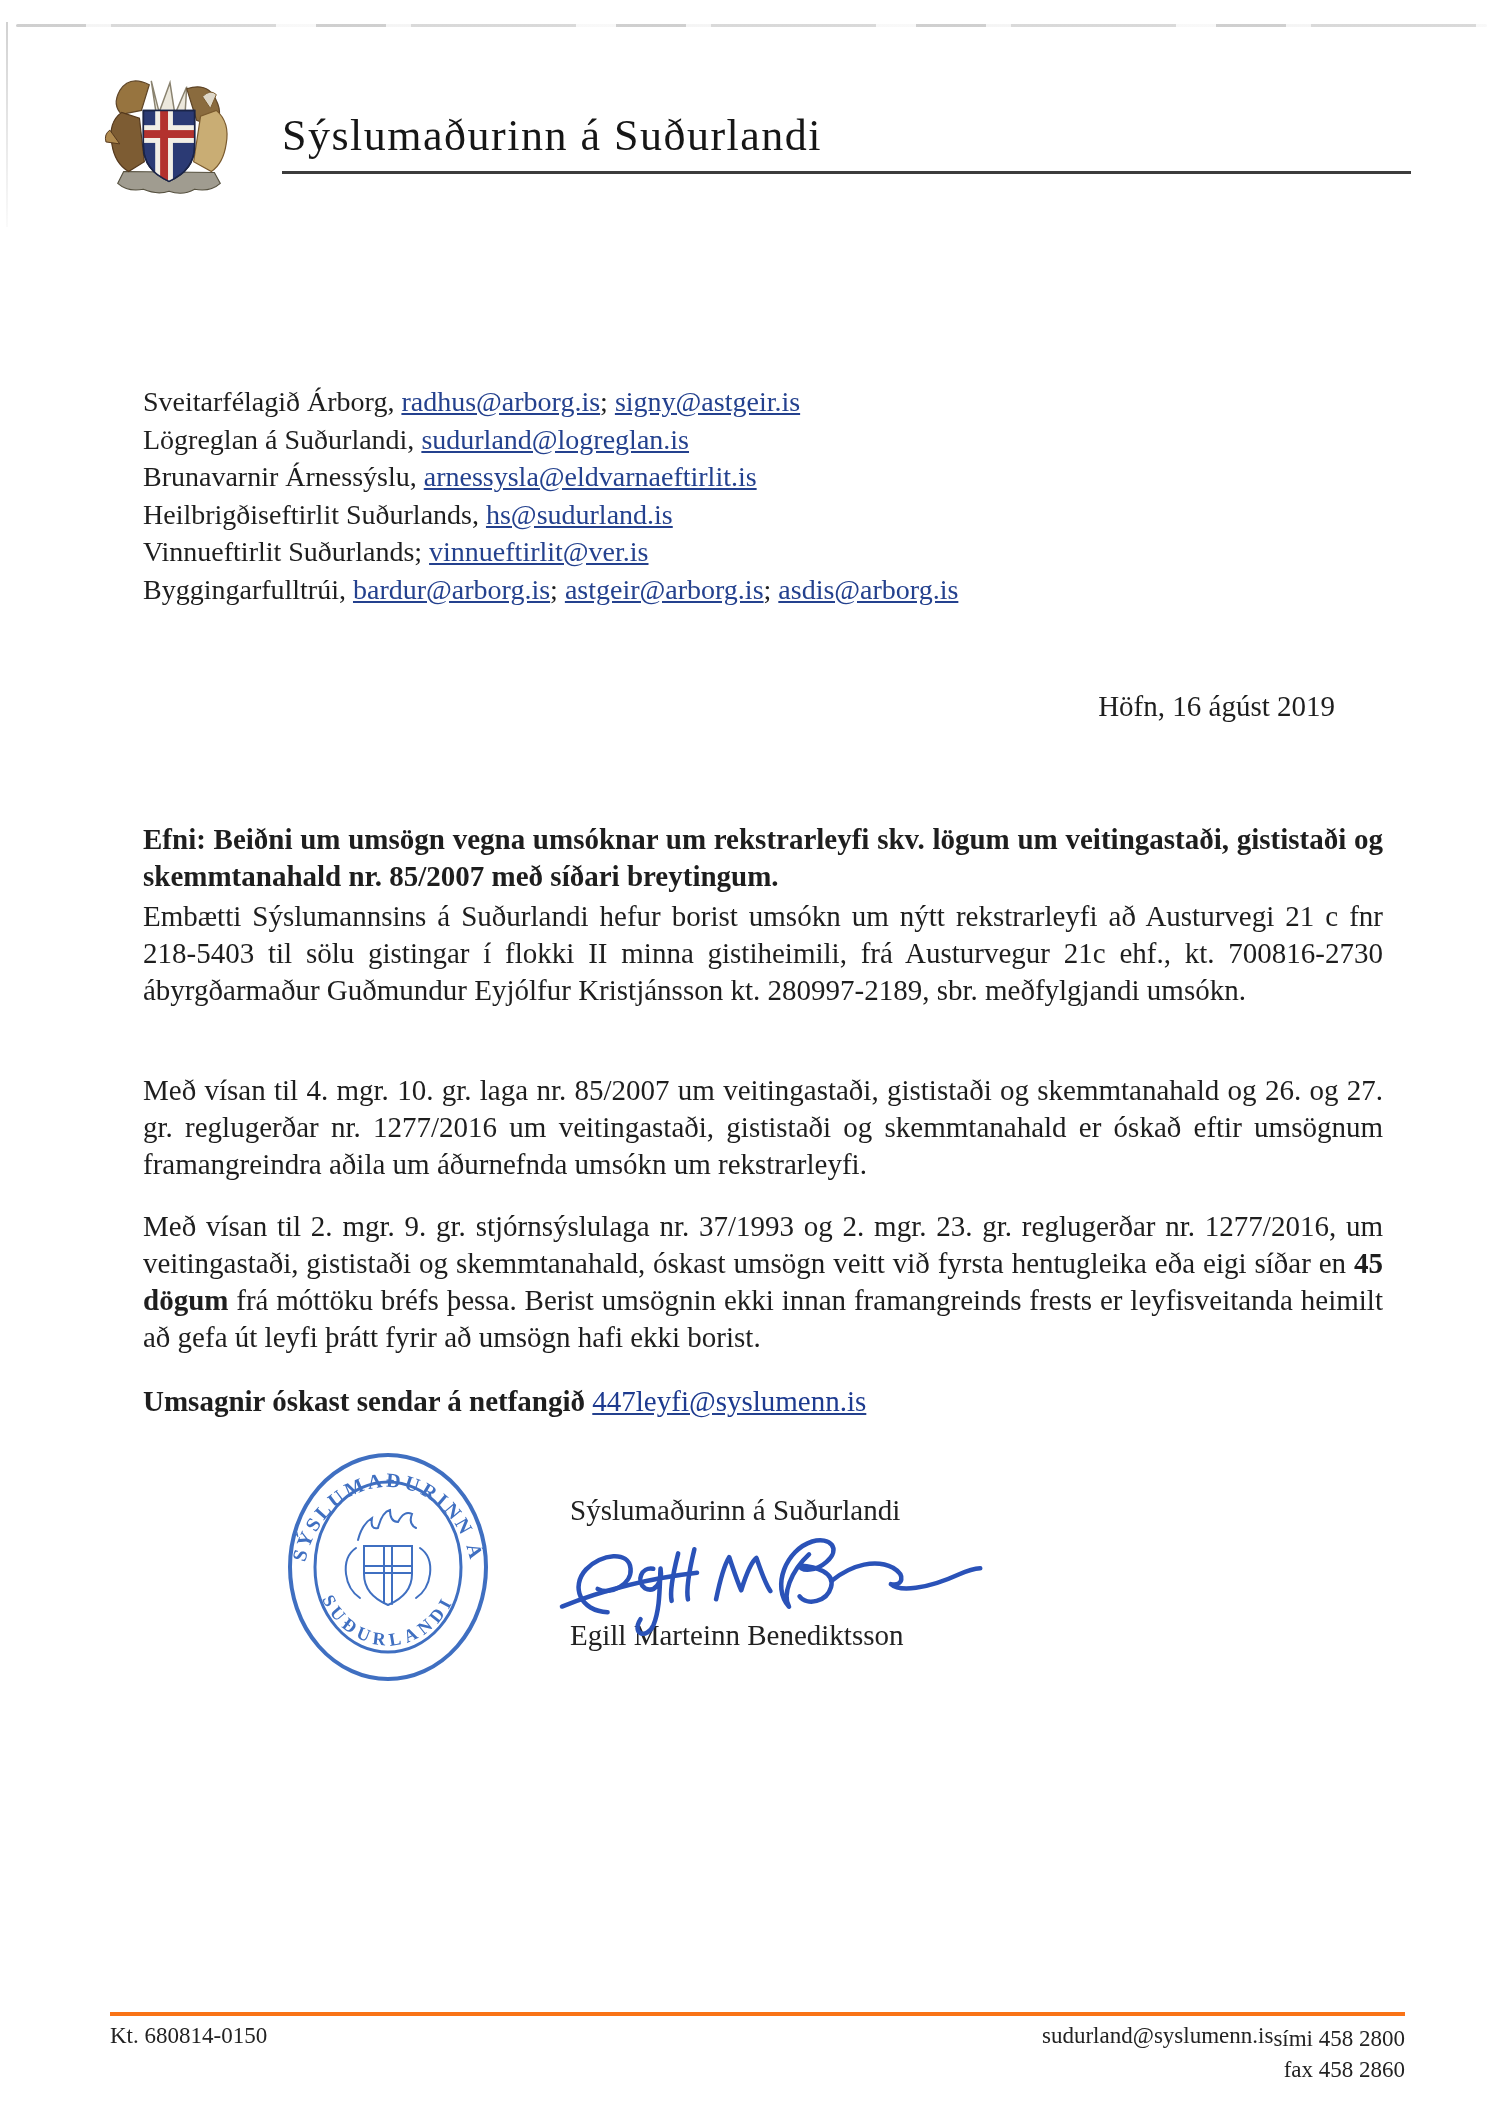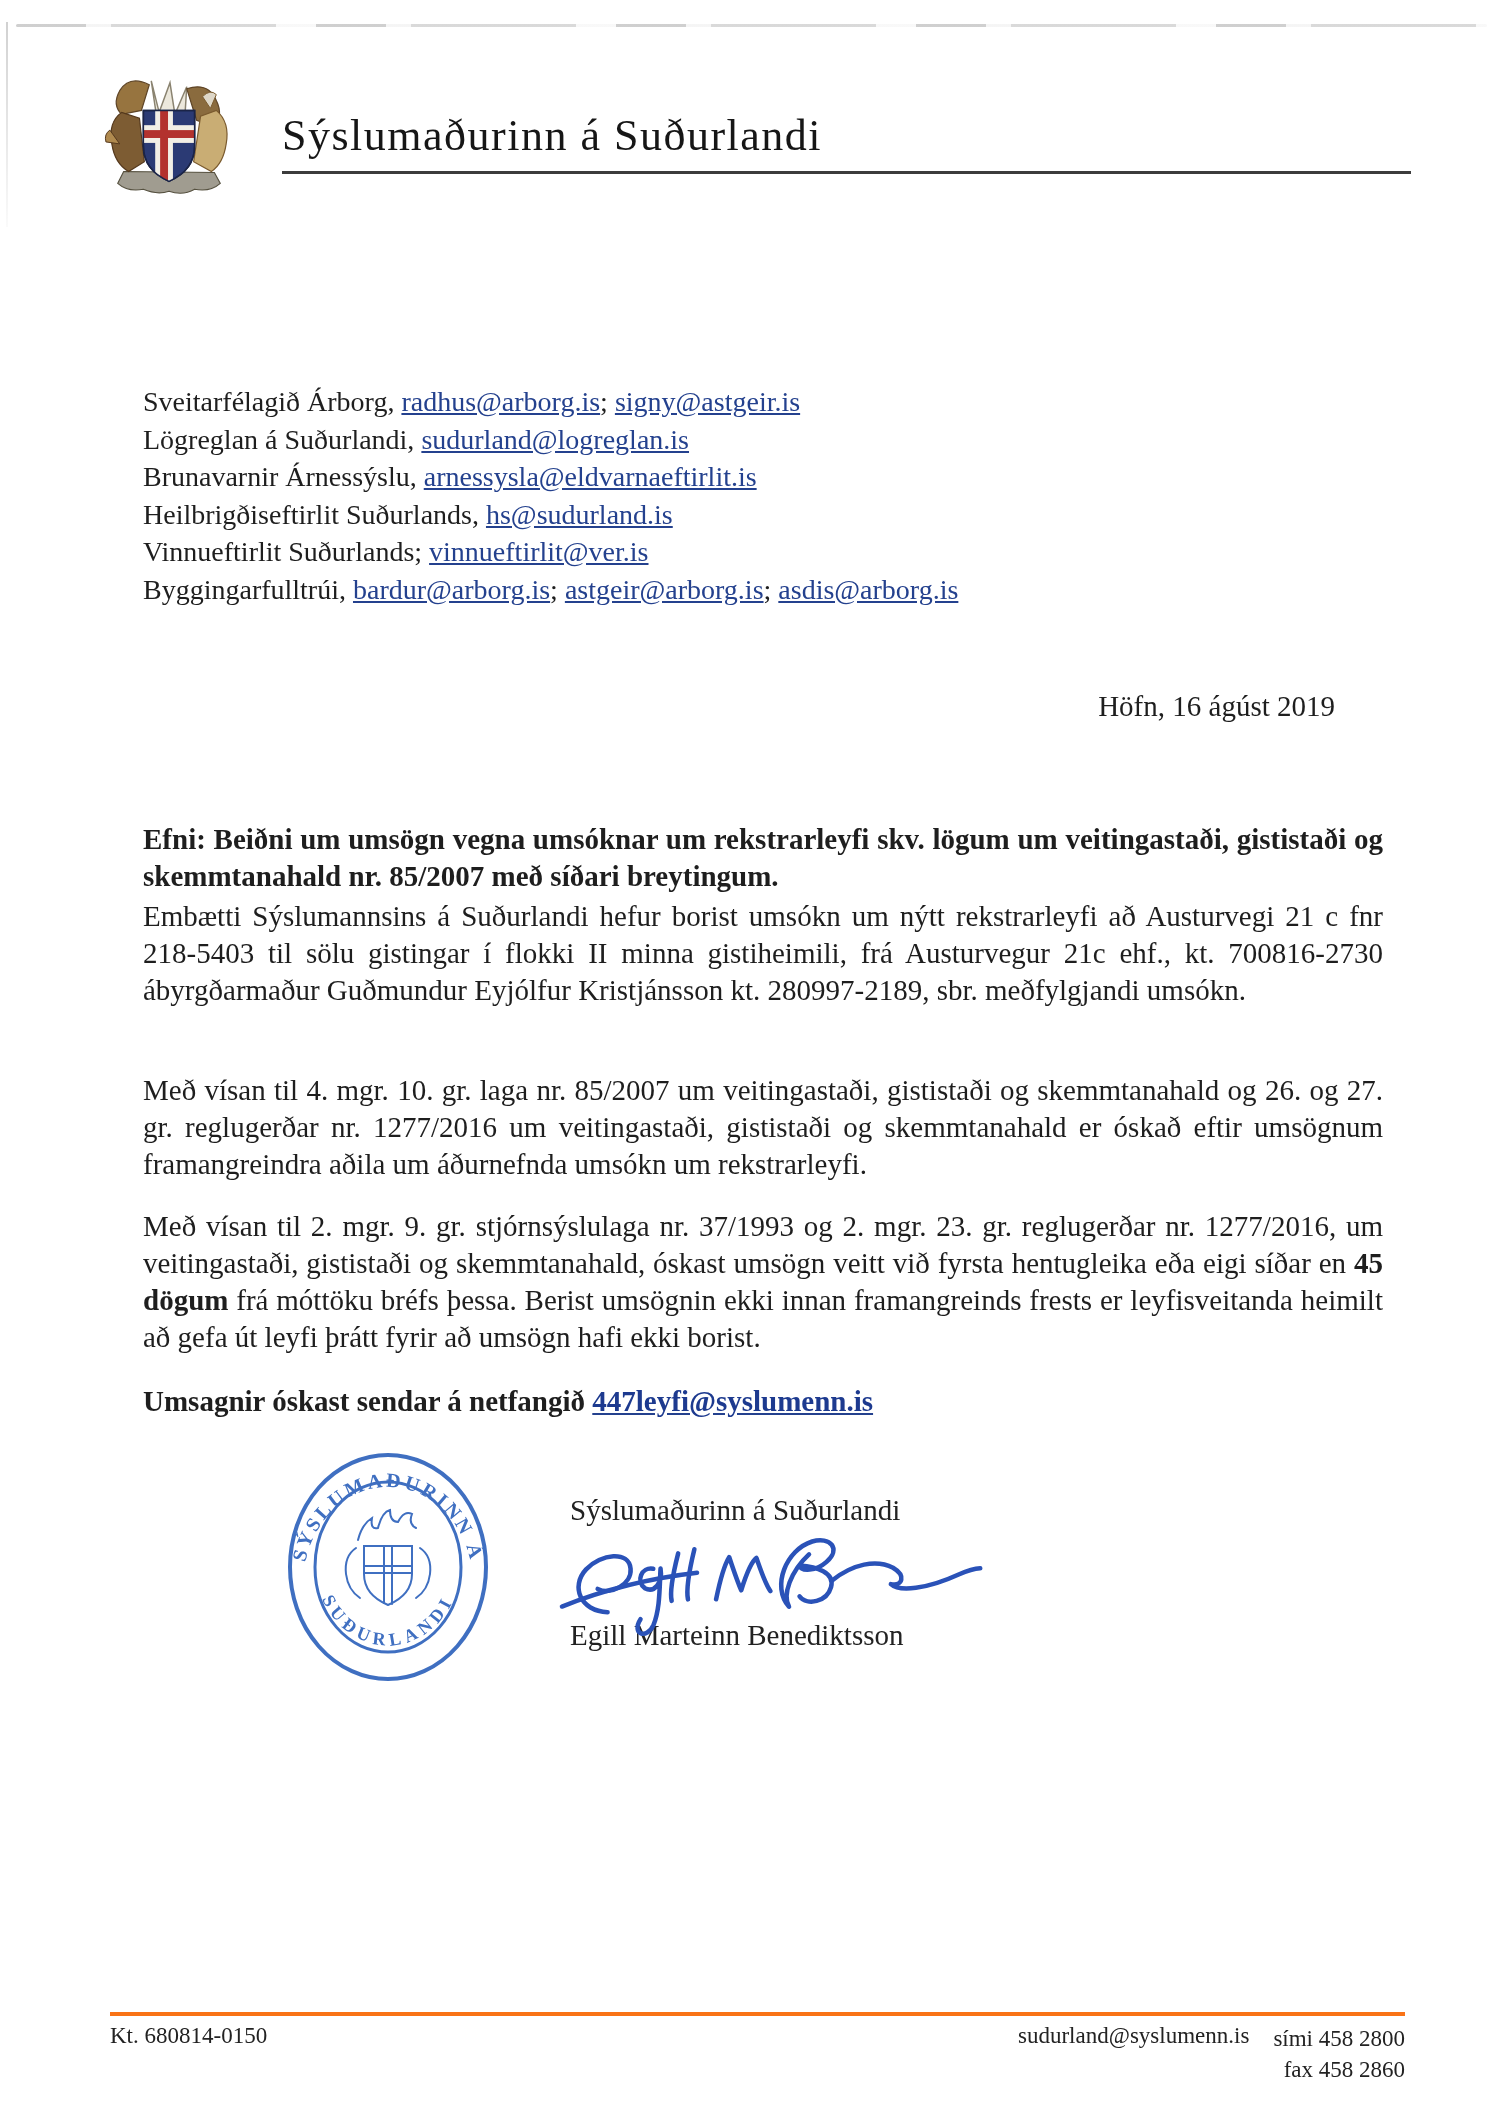--- a/index.html
+++ b/index.html
@@ -30,34 +30,34 @@
   .email-link{color:#24418e;text-decoration:underline;text-decoration-color:#24418e;cursor:pointer;}
   
   .date-line{position:absolute;top:690px;left:143px;width:1192px;text-align:right;font-size:29px;}
   .subject{position:absolute;top:821px;left:143px;width:1240px;font-size:29px;font-weight:bold;
     text-align:justify;line-height:37px;}
   .para{position:absolute;left:143px;width:1240px;font-size:29px;text-align:justify;line-height:37px;}
   .p1{top:898px;}
   .p2{top:1072px;}
   .p3{top:1208px;}
   .cta{position:absolute;top:1385px;left:143px;width:1240px;font-size:29px;font-weight:bold;}
-  .cta .email-link{color:#1d3a8f;font-weight:bold;}
+  .cta .email-link{color:#1d3a8f;font-weight:normal;}
   b.inline-bold{font-weight:bold;}
   
   .signature-row{position:absolute;top:1448px;left:284px;display:flex;align-items:flex-start;}
   .stamp{width:208px;height:238px;flex:0 0 auto;}
   .sig-col{margin-left:78px;padding-top:46px;}
   .sig-office{font-size:29px;color:#222;}
   .sig-script{width:468px;height:118px;margin:-4px 0 0 -34px;transform:rotate(-2deg);}
   .sig-name{font-size:29px;color:#222;margin-top:-26px;}
   
   .footer{position:absolute;top:2012px;left:110px;right:96px;border-top:4px solid #f97316;padding-top:7px;
     display:flex;justify-content:space-between;align-items:flex-start;font-size:23px;color:#222;}
   .footer .f-center{flex:1;text-align:right;}
-  .footer .f-right{text-align:right;line-height:31px;margin-left:24px;}
+  .footer .f-right{text-align:right;line-height:31px;}
   .footer .f-left{white-space:nowrap;}
 </style>
 </head>
 <body>
 
 <div class="artifact-top"></div>
 <div class="artifact-left"></div>
 
 <div class="letterhead">
   <svg class="logo" viewBox="0 0 140 130">

